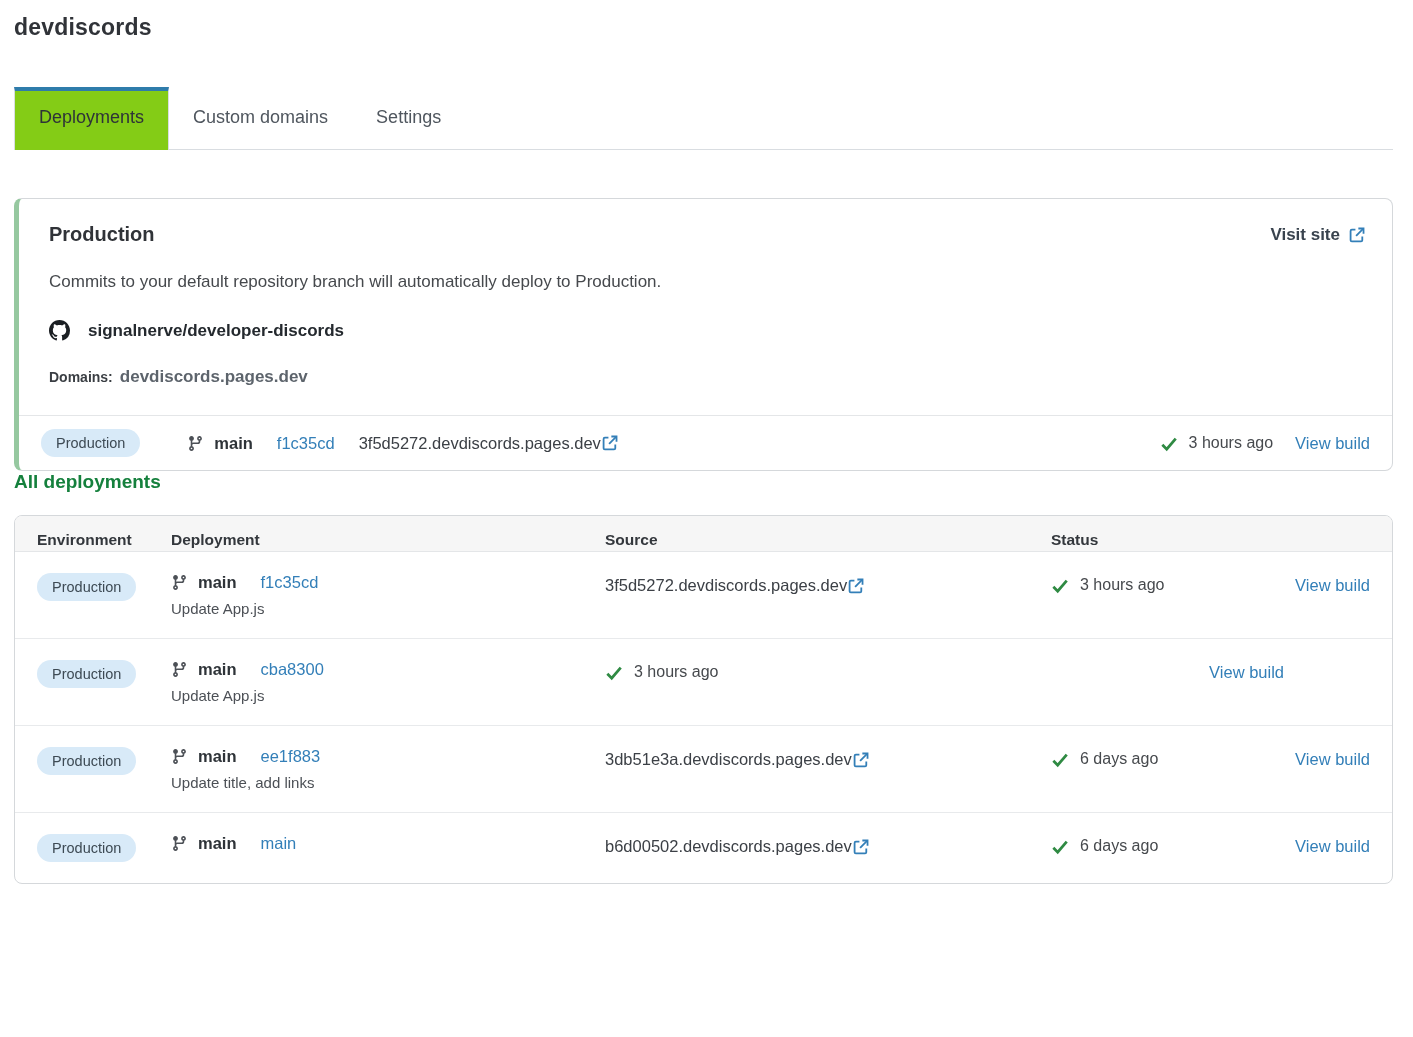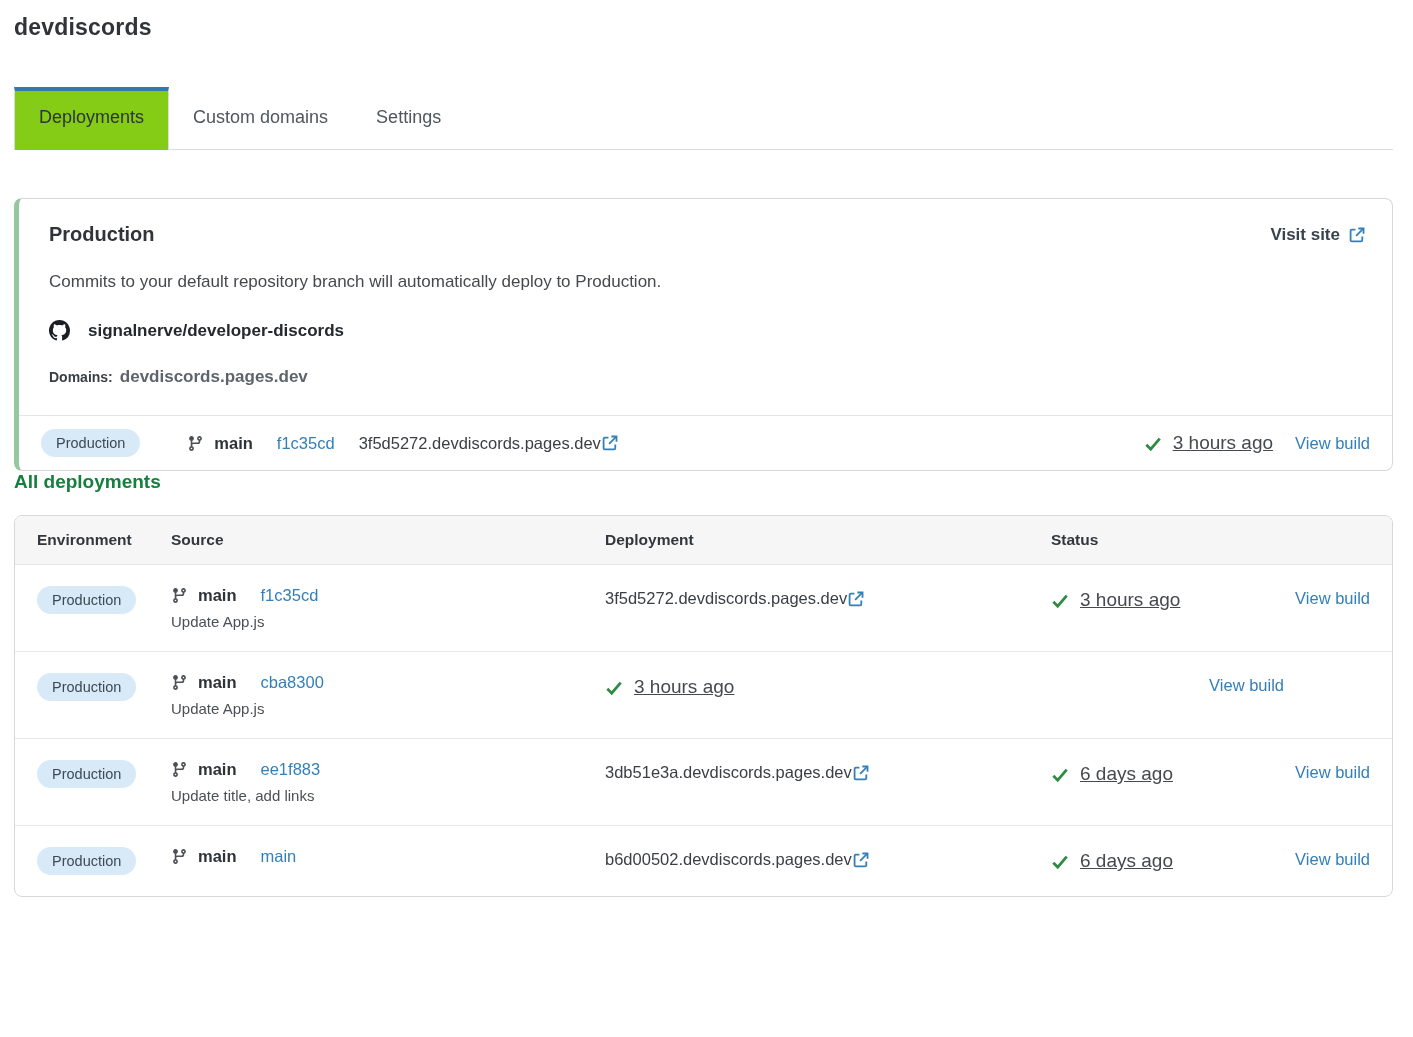--- a/index.html
+++ b/index.html
@@ -64,21 +64,21 @@
 
   
   .source-line { display: flex; align-items: center; gap: 24px; }
   .branch-group { display: flex; align-items: center; gap: 10px; }
   .branch-name { font-size: 16.5px; font-weight: 700; color: #2e3338; }
   a.link { color: #337fb8; text-decoration: none; font-size: 16.5px; cursor: pointer; }
   .url-group { display: flex; align-items: center; }
   .url-text { font-size: 16.5px; color: #3c4046; }
 
   .status-group { display: flex; align-items: center; gap: 12px; }
-  .status-time { font-size: 19px; color: #46494d; text-decoration: underline; }
+  .status-time { font-size: 16px; color: #46494d; }
 
   .prod-deploy-row .badge { margin-right: 47px; }
   .prod-deploy-row .spacer { flex: 1; }
   .prod-deploy-row .status-group { margin-right: 22px; }
 
   
   .all-heading { font-size: 19px; font-weight: 700; color: #15803d; }
   .table {
     margin-top: 22px;
     border: 1px solid #d5d8db;
@@ -87,21 +87,21 @@
   }
   .t-grid {
     display: grid;
     grid-template-columns: 134px 434px 446px 233px 1fr;
     align-items: start;
     padding: 0 22px;
   }
   .t-header {
     background: #f6f6f6;
     border-bottom: 1px solid #e4e6e8;
-    padding-top: 15px; padding-bottom: 15px;
+    padding-top: 15px; padding-bottom: 2px;
     align-items: center;
   }
   .t-header .th { font-size: 15.5px; font-weight: 600; color: #33373c; }
   .t-row { padding-top: 21px; padding-bottom: 21px; }
   .t-row + .t-row { border-top: 1px solid #e8eaec; }
   .commit-message { margin-top: 8px; font-size: 15px; color: #4c5056; }
   .commit-message:empty { display: none; }
   .cell-action { text-align: right; }
   .t-row .url-group, .t-row .status-group, .t-row .cell-action { margin-top: 3px; }
 
@@ -199,22 +199,22 @@
       </div>
       <a class="link">View build</a>
     </div>
   </section>
 
   <h2 class="all-heading">All deployments</h2>
 
   <section class="table">
     <div class="t-grid t-header">
       <span class="th">Environment</span>
+      <span class="th">Deployment</span>
       <span class="th">Source</span>
-      <span class="th">Deployment</span>
       <span class="th">Status</span>
       <span class="th"></span>
     </div>
 
     <div class="t-grid t-row">
       <div><span class="badge">Production</span></div>
       <div>
         <div class="source-line">
           <div class="branch-group">
             <span class="icon">

